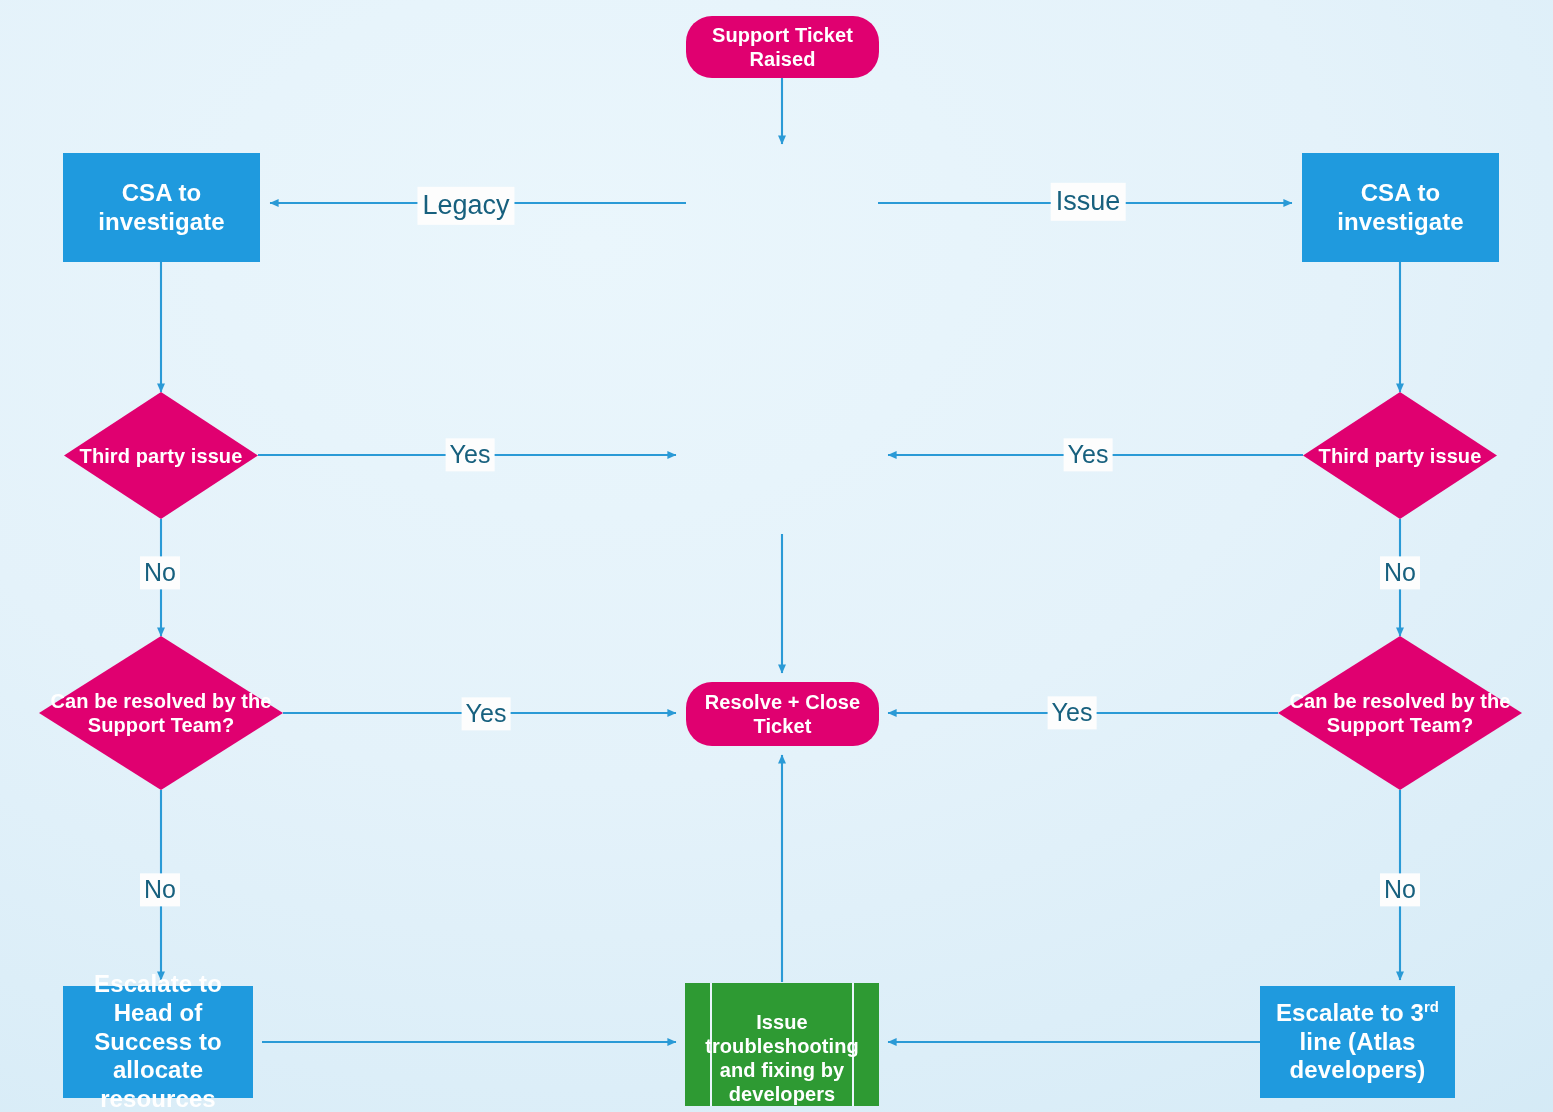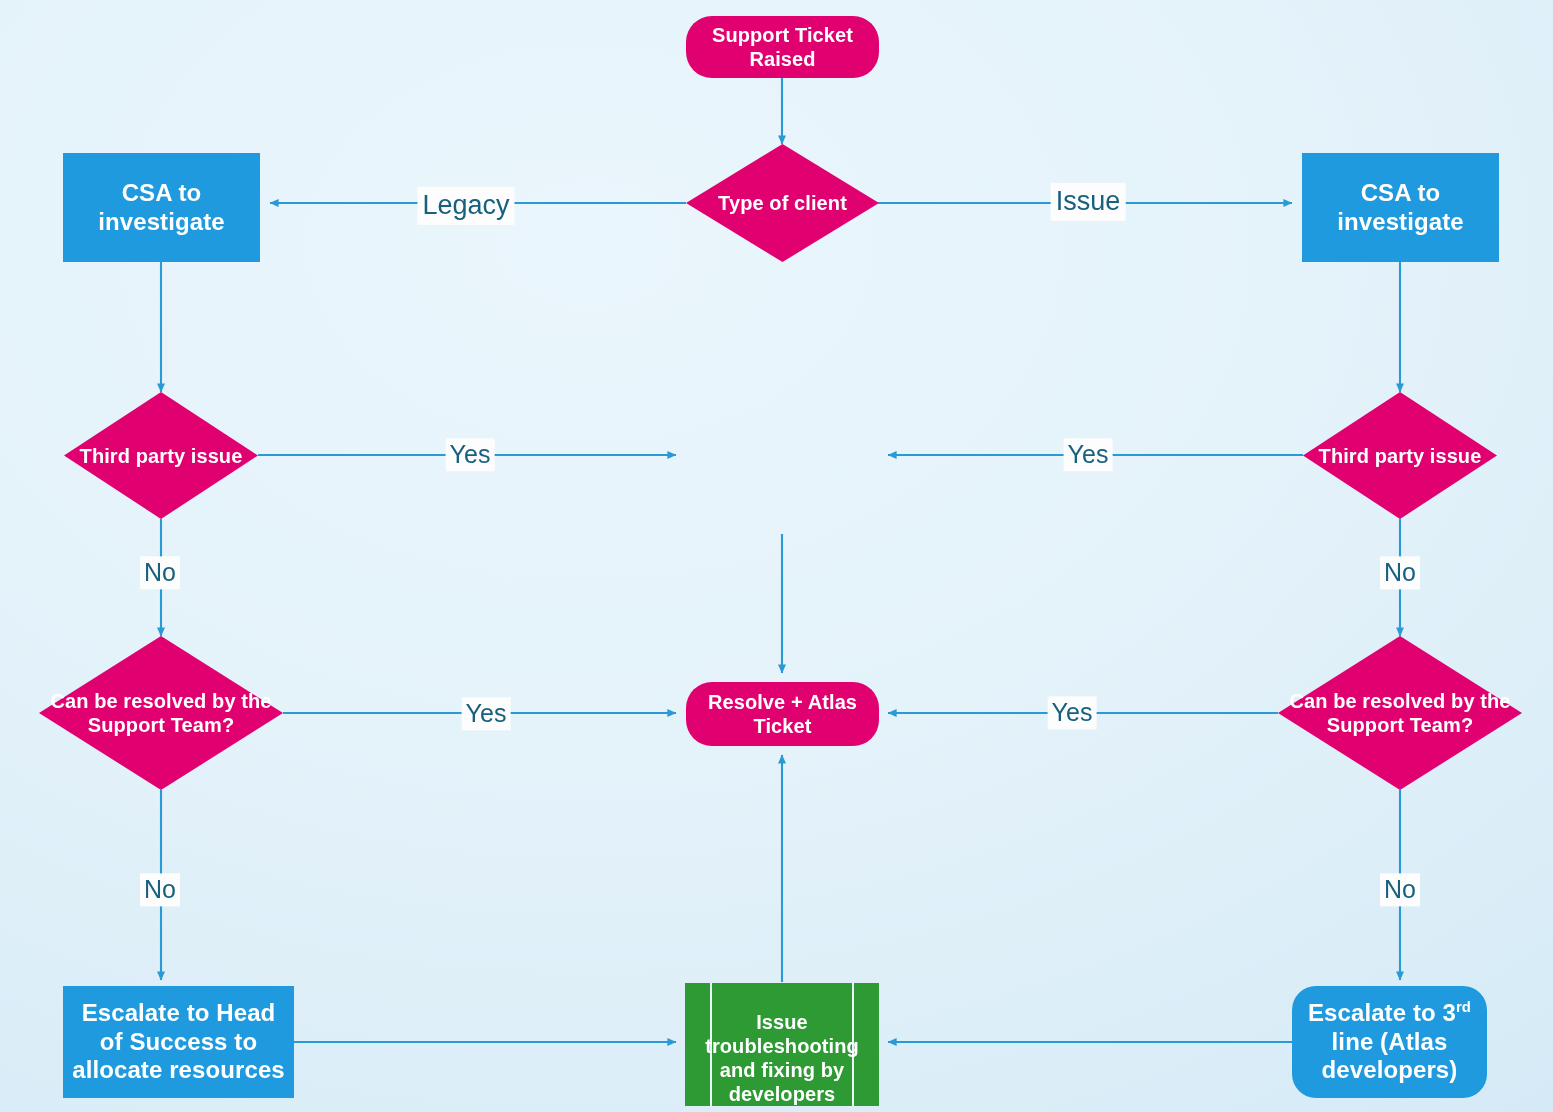--- a/index.html
+++ b/index.html
@@ -137,24 +137,20 @@
       <path d="M1302,1042 L888,1042"></path>
 
       <path d="M782,982 L782,755"></path>
     </g>
   </svg>
 
   <div class="node n-term" style="left:686px; top:16px; width:193px; height:62px;">
     <span class="txt">Support Ticket Raised</span>
   </div>
 
-  <div class="node n-dec" style="left:686px; top:144px; width:193px; height:118px;">
-    <span class="dia"></span>
-    <span class="txt">Type of client</span>
-  </div>
 
   <div class="node n-proc" style="left:63px; top:153px; width:197px; height:109px;">
     <span class="txt">CSA to investigate</span>
   </div>
 
   <div class="node n-proc" style="left:1302px; top:153px; width:197px; height:109px;">
     <span class="txt">CSA to investigate</span>
   </div>
 
   <div class="node n-dec" style="left:64px; top:392px; width:194px; height:127px;">
@@ -172,28 +168,28 @@
     <span class="dia"></span>
     <span class="txt">Can be resolved by the Support Team?</span>
   </div>
 
   <div class="node n-dec" style="left:1278px; top:636px; width:244px; height:154px;">
     <span class="dia"></span>
     <span class="txt">Can be resolved by the Support Team?</span>
   </div>
 
   <div class="node n-term" style="left:686px; top:682px; width:193px; height:64px;">
-    <span class="txt">Resolve + Atlas Ticket</span>
-  </div>
-
-  <div class="node n-proc" style="left:63px; top:986px; width:231px; height:112px;">
+    <span class="txt">Resolve + Close Ticket</span>
+  </div>
+
+  <div class="node n-proc" style="left:63px; top:986px; width:190px; height:112px;">
     <span class="txt">Escalate to Head of Success to allocate resources</span>
   </div>
 
-  <div class="node n-proc" style="left:1292px; top:986px; width:195px; height:112px;border-radius:24px;">
+  <div class="node n-proc" style="left:1260px; top:986px; width:195px; height:112px;">
     <span class="txt">Escalate to 3<sup>rd</sup> line (Atlas developers)</span>
   </div>
 
   <div class="node n-pre" style="left:685px; top:983px; width:194px; height:123px; position:absolute;">
     <span class="bar l"></span>
     <span class="bar r"></span>
     <span class="txt" style="position:relative; z-index:2; padding:0 28px;">Issue troubleshooting and fixing by developers</span>
   </div>
 
   <div class="edge-label big" style="left:449px; top:206px;margin-left:17px;">Legacy</div>

